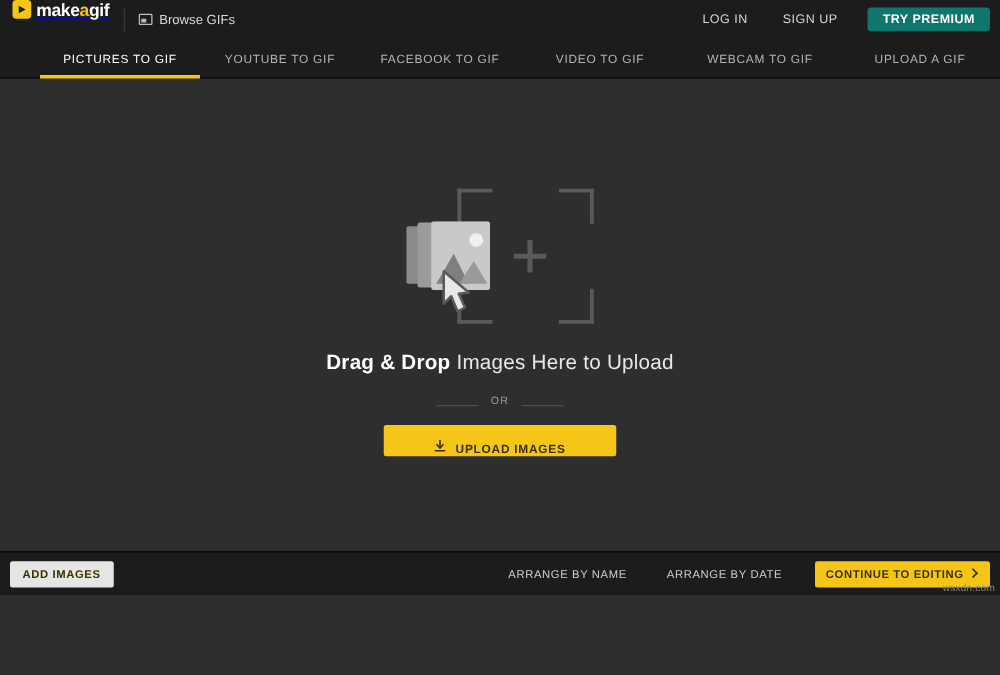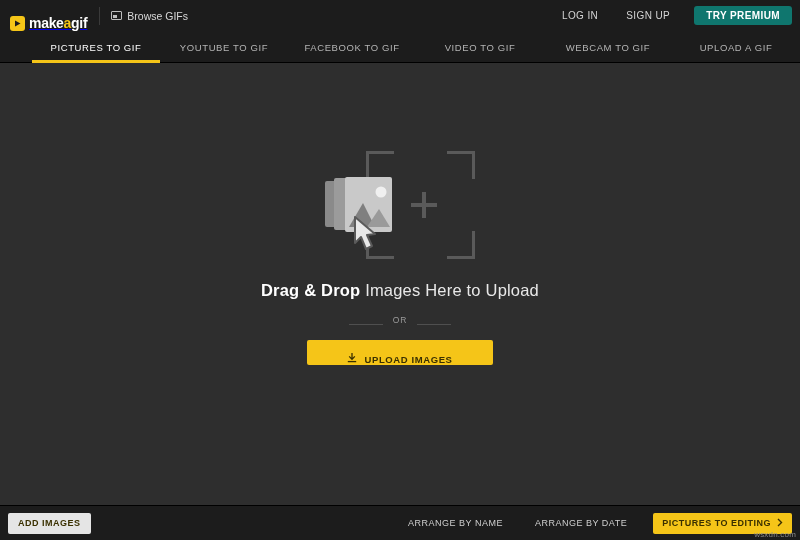--- a/index.html
+++ b/index.html
@@ -13,21 +13,21 @@
   .topbar {
     height: 31px;
     background: #1c1c1c;
     display: flex;
     align-items: center;
     padding: 0 8px 0 10px;
     position: relative;
   }
   .logo {
     display: flex;
-    align-items: flex-end;
+    align-items: flex-start;
     gap: 4px;
     height: 31px;
   }
   .logo-mark {
     width: 15px; height: 15px;
     background: #f5c518;
     border-radius: 3px;
     display: flex; align-items: center; justify-content: center;
   }
   .logo-mark svg { display:block; }
@@ -112,21 +112,21 @@
   .navtab.active { color: #ffffff; }
   .navtab.active::after {
     content: "";
     position: absolute;
     left: 0; right: 0; bottom: 0;
     height: 3px;
     background: #f5c518;
   }
   
   .main {
-    height: 442px;
+    height: 378px;
     background: #2e2e2e;
     display: flex;
     align-items: flex-start;
     justify-content: center;
     position: relative;
   }
   .drop-wrap {
     margin-top: 88px;
     display: flex;
     flex-direction: column;
@@ -342,21 +342,21 @@
 
   </div>
 </div>
 
 <div class="bottombar">
   <button class="add-images">ADD IMAGES</button>
   <div class="bottom-right">
     <a class="arrange" href="#">ARRANGE BY NAME</a>
     <a class="arrange" href="#">ARRANGE BY DATE</a>
     <button class="continue-btn">
-      <span>PICTURES TO EDITING</span>
+      <span>CONTINUE TO EDITING</span>
       <span>
         <svg width="6" height="9" viewBox="0 0 6 9">
             <path d="M1 1 L4.5 4.5 L1 8" stroke="#3a3000" stroke-width="1.4" fill="none"></path>
           </svg>
       </span>
     </button>
   </div>
   <span class="watermark">wsxdn.com</span>
 </div>
 

